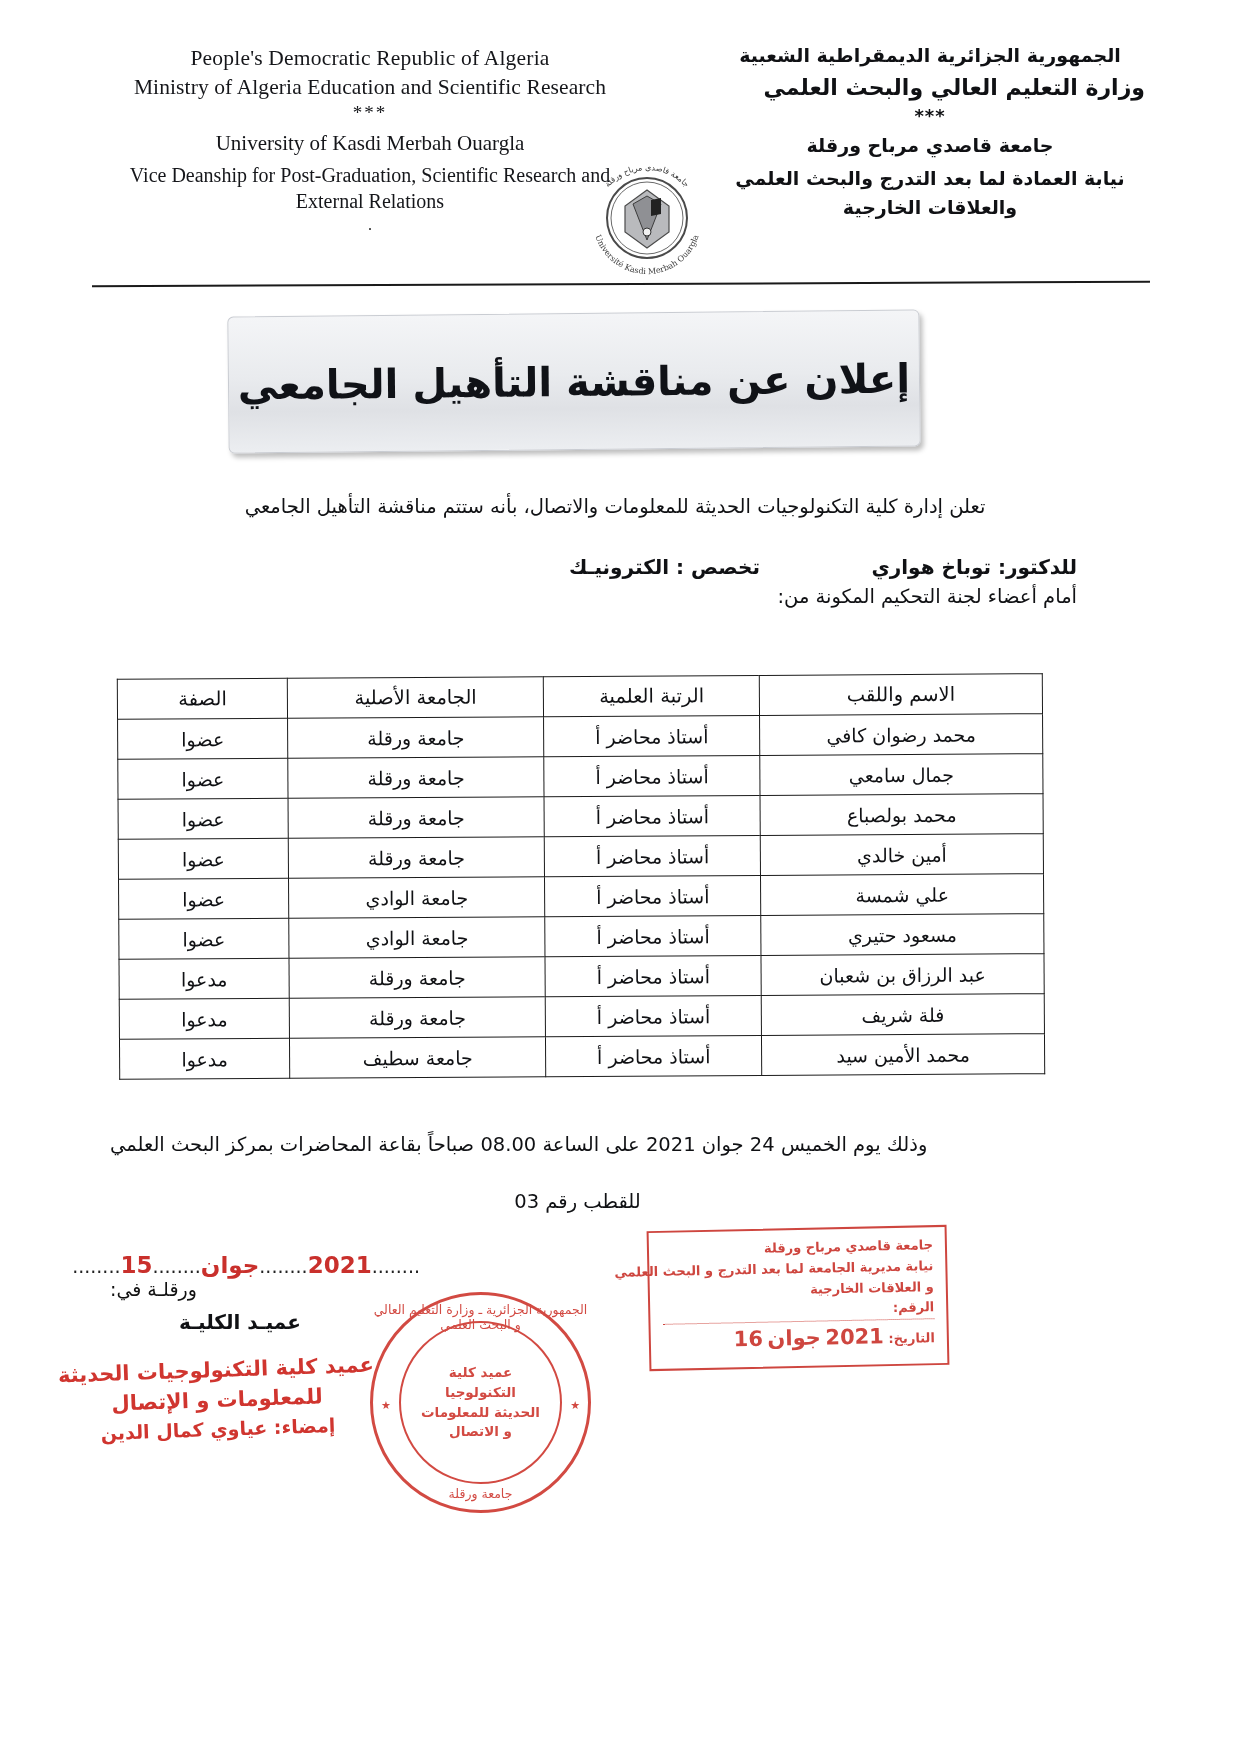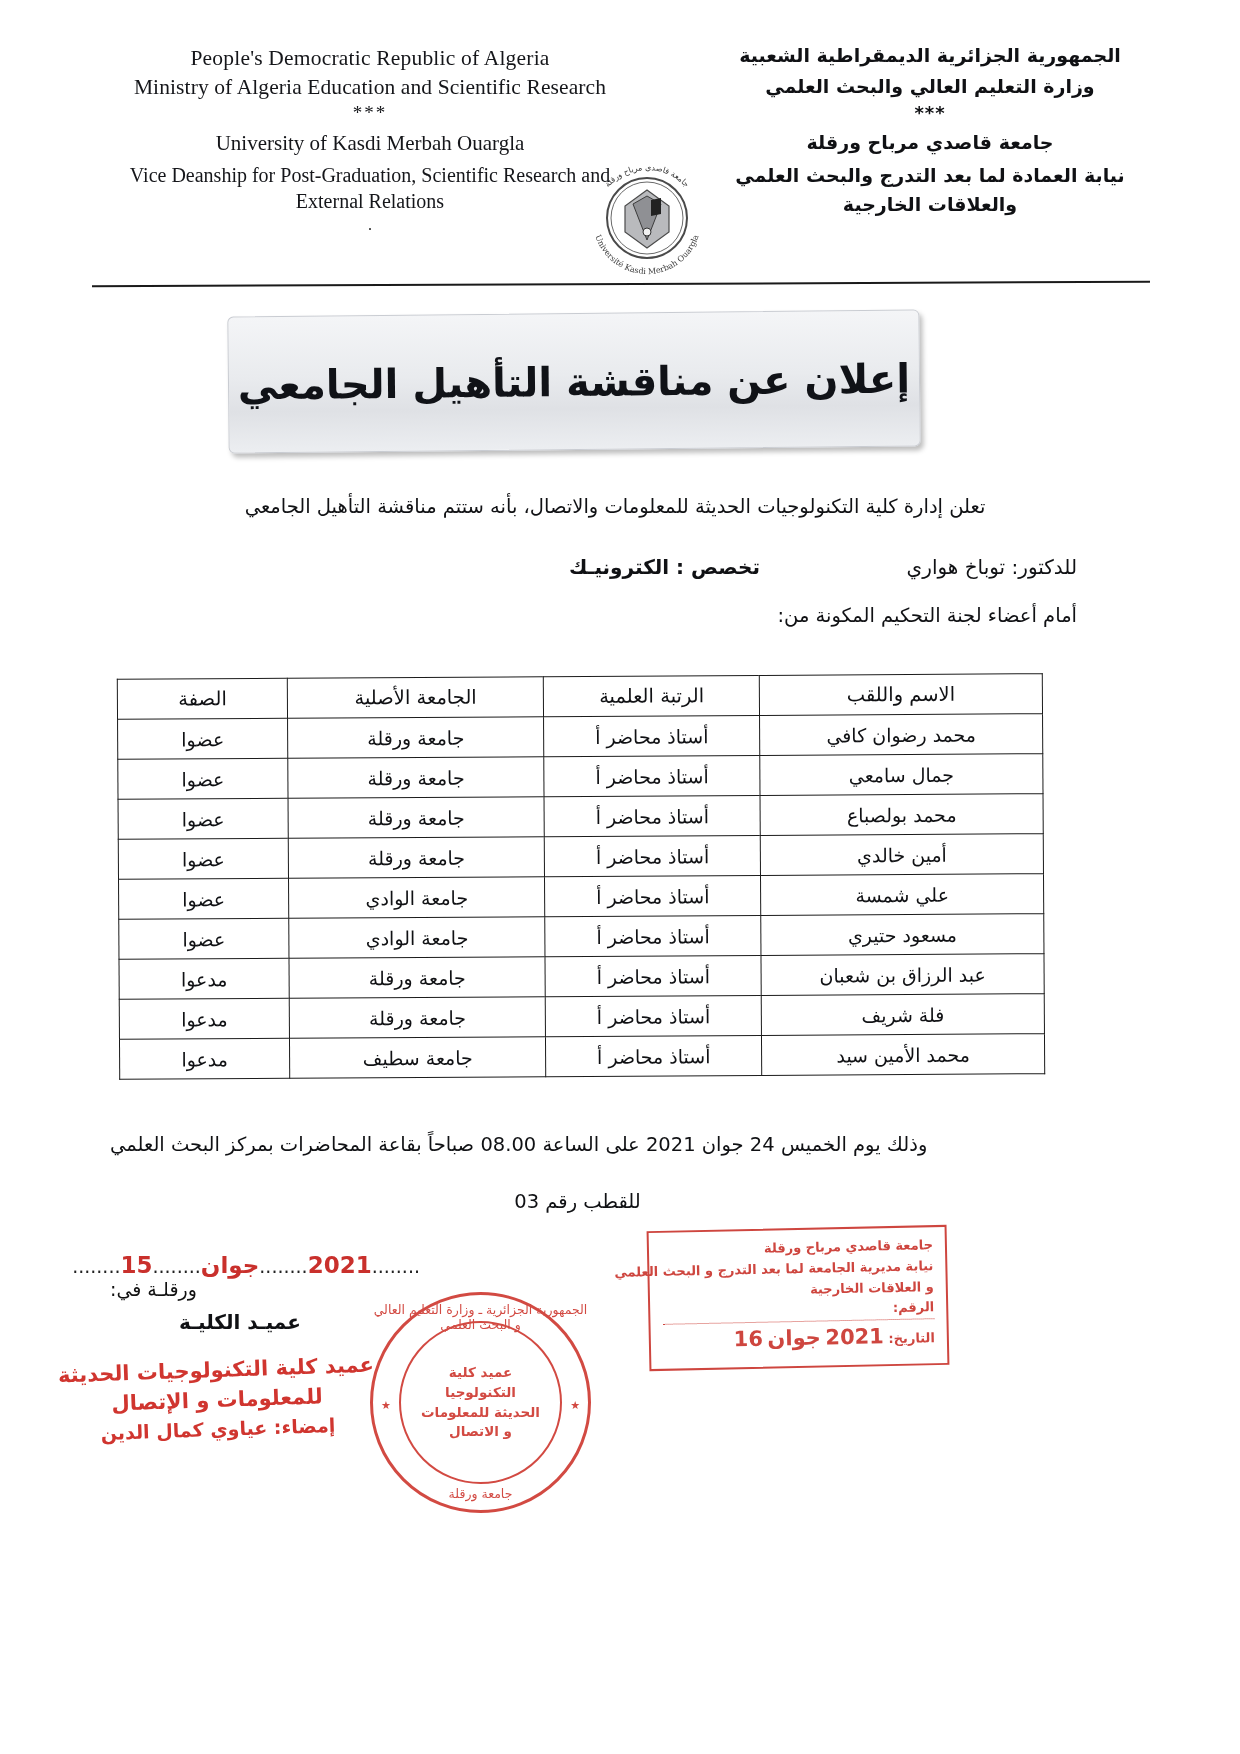--- a/index.html
+++ b/index.html
@@ -45,21 +45,21 @@
     right: 95px;
     top: 6px;
     width: 430px;
     text-align: center;
     direction: rtl;
     font-family: "DejaVu Sans", sans-serif;
     font-weight: bold;
     color: #101114;
   }
   .hdr-right .r1 { font-size: 19px; margin-bottom: 9px; }
-  .hdr-right .r2 { font-size: 19px; margin-bottom: 5px; }
+  .hdr-right .r2 { font-size: 22px; margin-bottom: 5px; text-align: right; }
   .hdr-right .stars { font-size: 18px; letter-spacing: 1px; margin-bottom: 8px; }
   .hdr-right .r4 { font-size: 19px; margin-bottom: 8px; }
   .hdr-right .r5 { font-size: 19px; line-height: 1.5; }
 
   
   .seal {
     position: absolute;
     left: 573px;
     top: 118px;
     width: 148px;
@@ -111,31 +111,31 @@
     color: #101114;
   }
   .p-intro {
     left: 155px; top: 495px; width: 920px;
     text-align: center;
     font-size: 19.5px;
   }
   .p-doctor {
     right: 163px; top: 555px;
     font-size: 20px;
-    font-weight: normal;
+    font-weight: bold;
     margin-left: 45px;
   }
   .p-spec {
     right: 480px; top: 555px;
     font-size: 20px;
     font-weight: bold;
     margin-left: 43px;
   }
   .p-committee {
-    right: 163px; top: 604px;
+    right: 163px; top: 585px;
     font-size: 19.5px;
   }
 
   
   .table-wrap {
     position: absolute;
     left: 118px;
     top: 676px;
     width: 926px;
     transform: rotate(-0.35deg);

